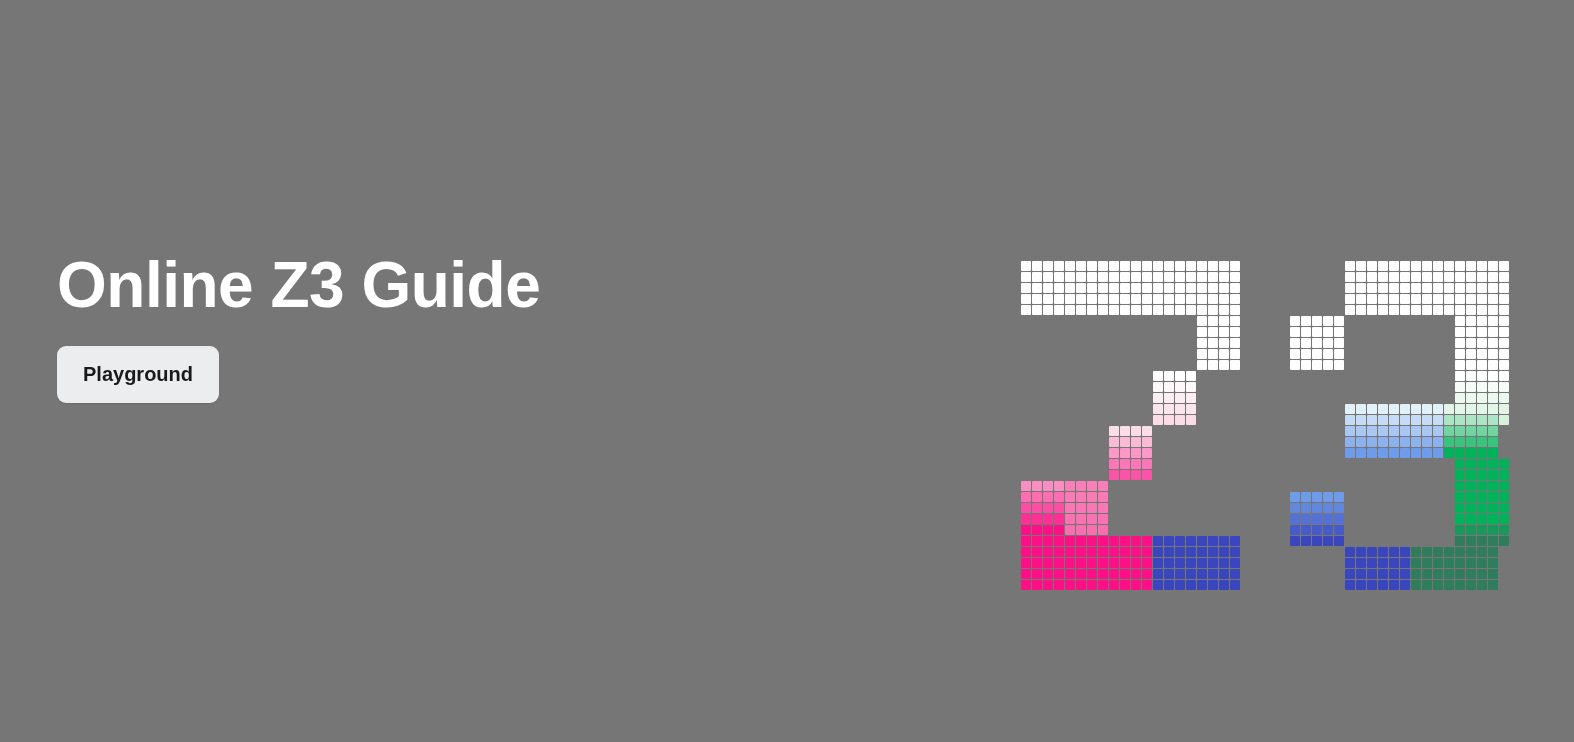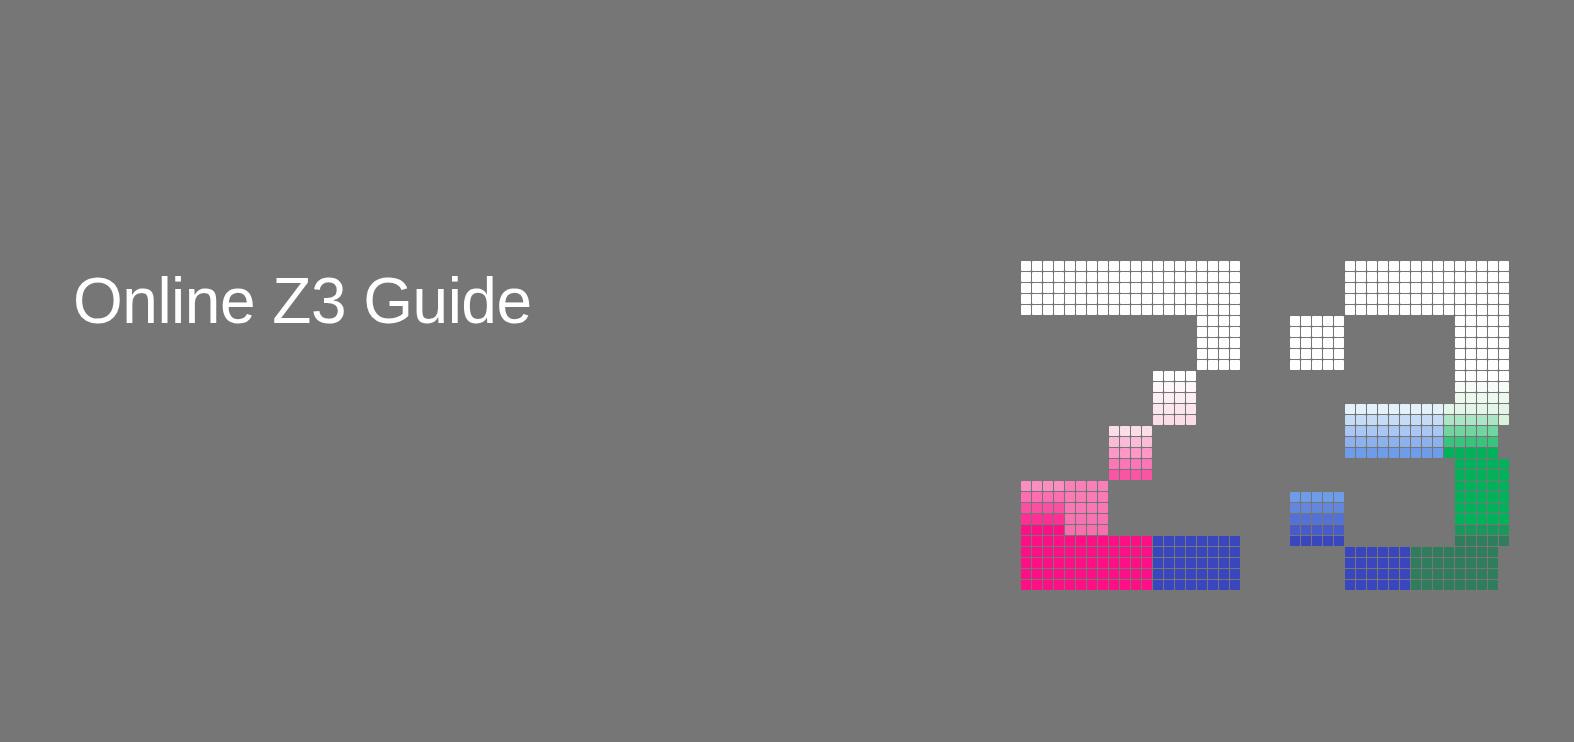--- a/index.html
+++ b/index.html
@@ -23,25 +23,25 @@
   
   #hero-text {
     position: absolute;
     left: 57px;
     top: 252px;
     width: 900px;
   }
 
   #page-title {
     font-size: 64px;
-    font-weight: normal;
+    font-weight: bold;
     color: #ffffff;
     letter-spacing: -0.5px;
     line-height: 1.05;
-    margin: 16px;
+    margin: 0;
     padding: 0;
     white-space: nowrap;
   }
 
   #cta-row {
     margin-top: 27px;
     display: flex;
     align-items: flex-start;
     gap: 45px;
   }
@@ -97,20 +97,21 @@
 </head>
 <body>
 
 <div id="hero">
 
   <div id="hero-text">
 
     <h1 id="page-title">Online Z3 Guide</h1>
 
     <div id="cta-row">
+      <button class="cta-button">Playground</button>
     </div>
 
   </div>
 
   <div id="hero-logo">
     <div class="glyph" id="glyph-z">
       <div class="glyph-grid" id="grid-z">
           <div class="pix" style="left: 0px; top: 0px; background: rgb(255, 255, 255);"></div>
           <div class="pix" style="left: 11px; top: 0px; background: rgb(255, 255, 255);"></div>
           <div class="pix" style="left: 22px; top: 0px; background: rgb(255, 255, 255);"></div>

